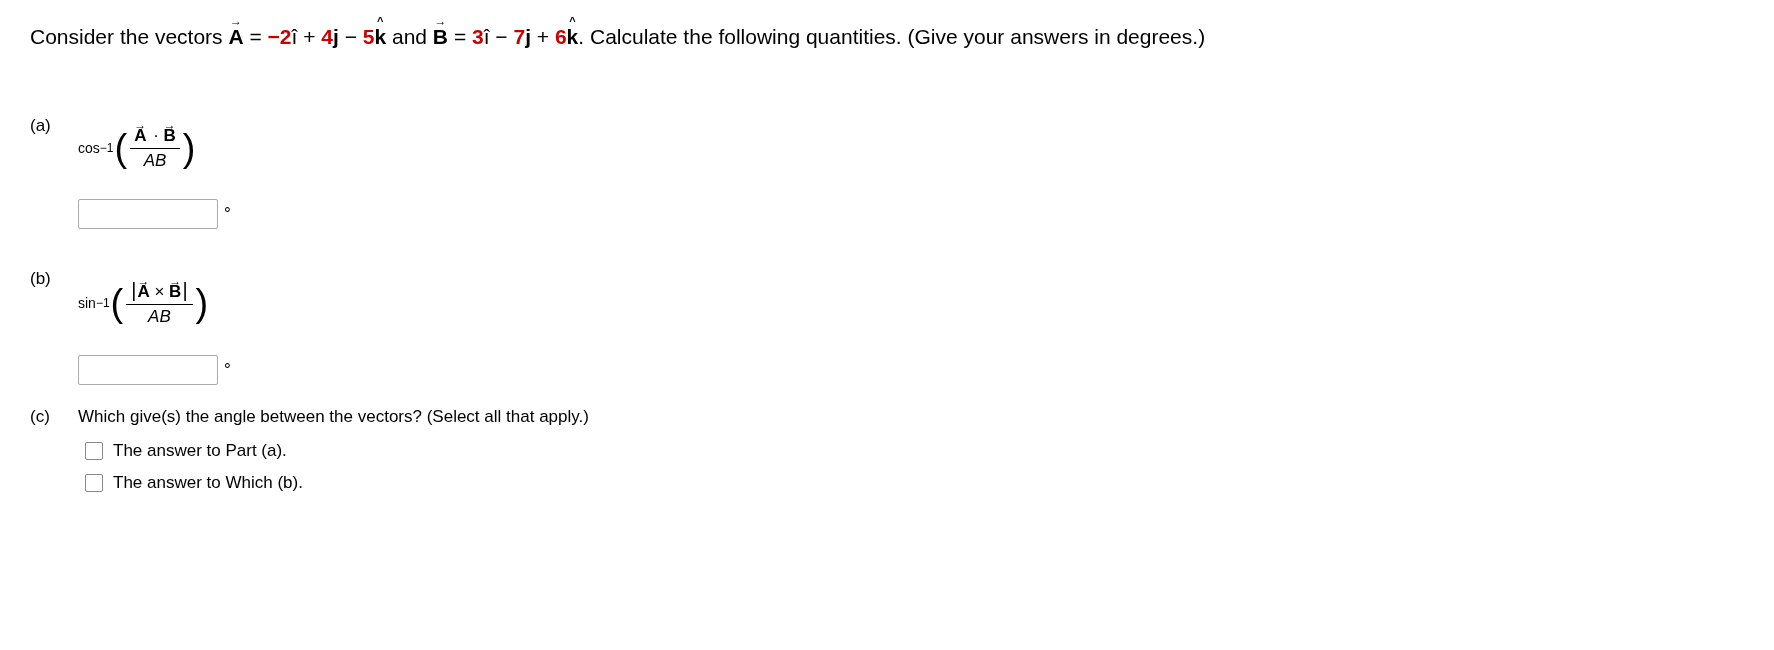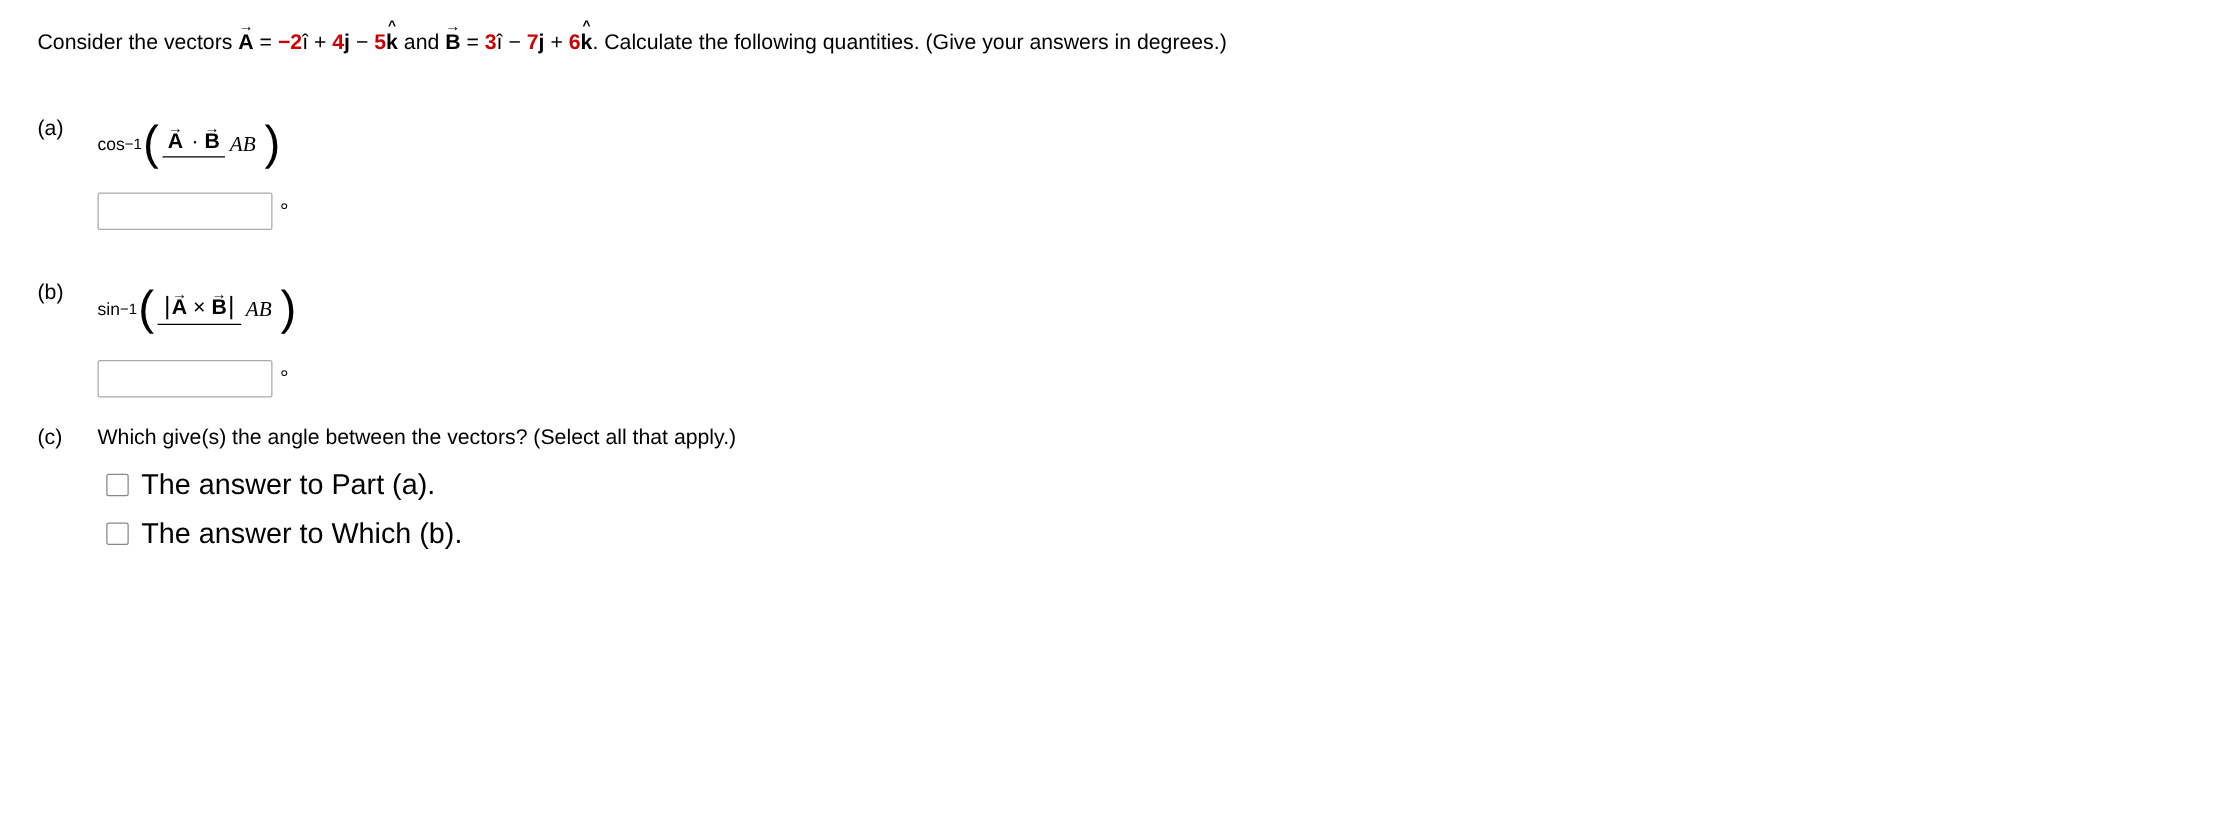--- a/index.html
+++ b/index.html
@@ -6,50 +6,49 @@
     body {
       background: #fff;
       font-family: Arial, sans-serif;
       font-size: 17px;
       color: #000;
       padding: 20px 30px;
       width: 1774px;
       min-height: 650px;
     }
     .problem-statement {
-      font-size: 17px;
+      font-size: 21px;
       line-height: 1.6;
-      margin-bottom: 28px;
+      margin-bottom: 44px;
     }
     .red { color: #cc0000; font-weight: bold; }
     .part-row {
       display: flex;
       align-items: flex-start;
       margin-bottom: 10px;
     }
     .part-label {
       font-size: 17px;
       margin-right: 10px;
       margin-top: 18px;
       min-width: 38px;
     }
     .fraction-wrapper {
       display: inline-flex;
-      flex-direction: row;
+      flex-direction: column;
       align-items: center;
       font-size: 17px;
       margin: 18px 2px;
     }
     .fraction-num {
       border-bottom: 1.5px solid #000;
       padding: 0 4px 2px 4px;
     }
     .fraction-den {
       padding: 2px 4px 0 4px;
-      font-family: Liberation Serif, serif;
     }
     .func-expr {
       display: flex;
       align-items: center;
       font-size: 17px;
       margin-top: 10px;
     }
     .func-name {
       font-size: 14px;
     }
@@ -105,21 +104,21 @@
       font-size: 17px;
       margin-bottom: 14px;
       display: flex;
       align-items: flex-start;
     }
     .checkbox-row {
       display: flex;
       align-items: center;
       margin-left: 55px;
       margin-bottom: 12px;
-      font-size: 23px;
+      font-size: 17px;
     }
     .checkbox-box {
       width: 18px;
       height: 18px;
       border: 1.5px solid #888;
       border-radius: 2px;
       margin-right: 10px;
       background: #fff;
       flex-shrink: 0;
     }

